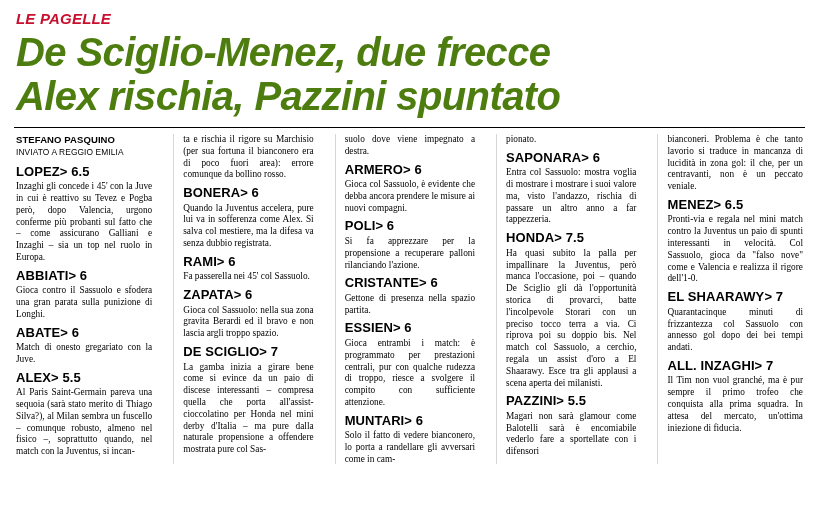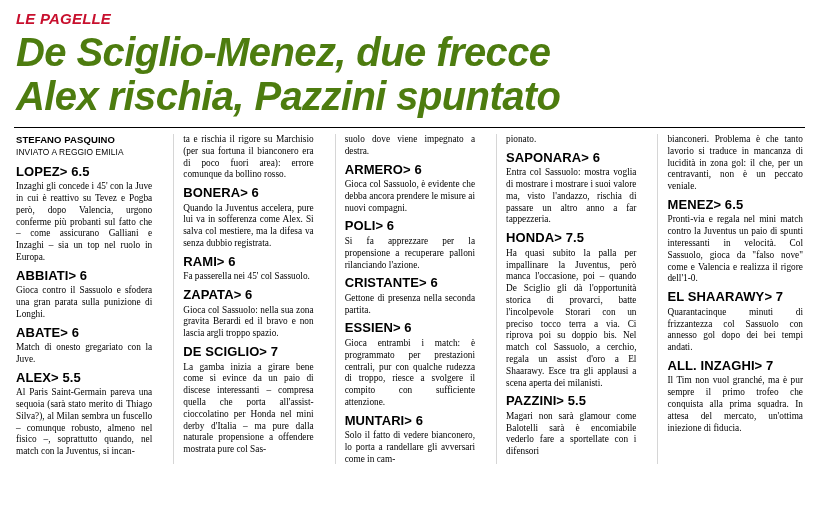--- a/index.html
+++ b/index.html
@@ -171,21 +171,21 @@
       <div class="entry">
         <div class="player">ARMERO&gt; 6</div>
         <p class="body">Gioca col Sassuolo, è evidente che debba ancora prendere le misure ai nuovi compagni.</p>
       </div>
       <div class="entry">
         <div class="player">POLI&gt; 6</div>
         <p class="body">Si fa apprezzare per la propensione a recuperare palloni rilanciando l'azione.</p>
       </div>
       <div class="entry">
         <div class="player">CRISTANTE&gt; 6</div>
-        <p class="body">Gettone di presenza nella seconda partita.</p>
+        <p class="body">Gettone di presenza nella spazio partita.</p>
       </div>
       <div class="entry">
         <div class="player">ESSIEN&gt; 6</div>
         <p class="body">Gioca entrambi i match: è programmato per prestazioni centrali, pur con qualche rudezza di troppo, riesce a svolgere il compito con sufficiente attenzione.</p>
       </div>
       <div class="entry">
         <div class="player">MUNTARI&gt; 6</div>
         <p class="body">Solo il fatto di vedere bianconero, lo porta a randellare gli avversari come in cam-</p>
       </div>
     </div>

